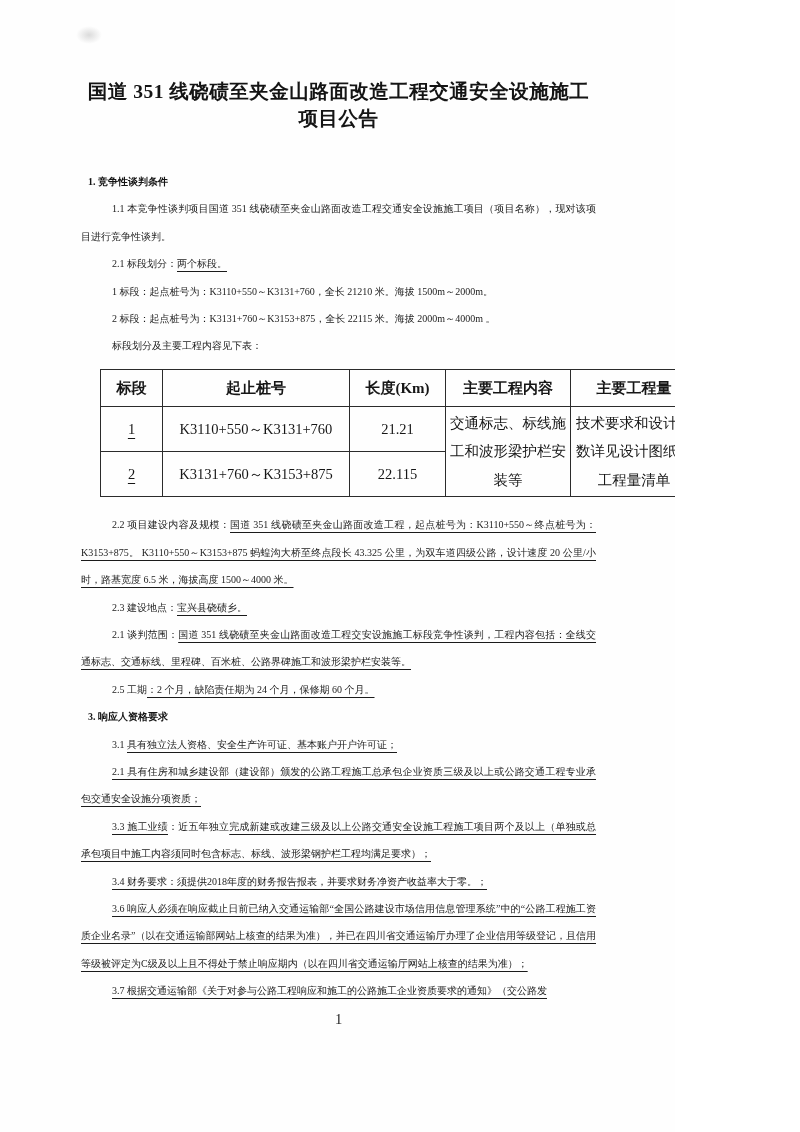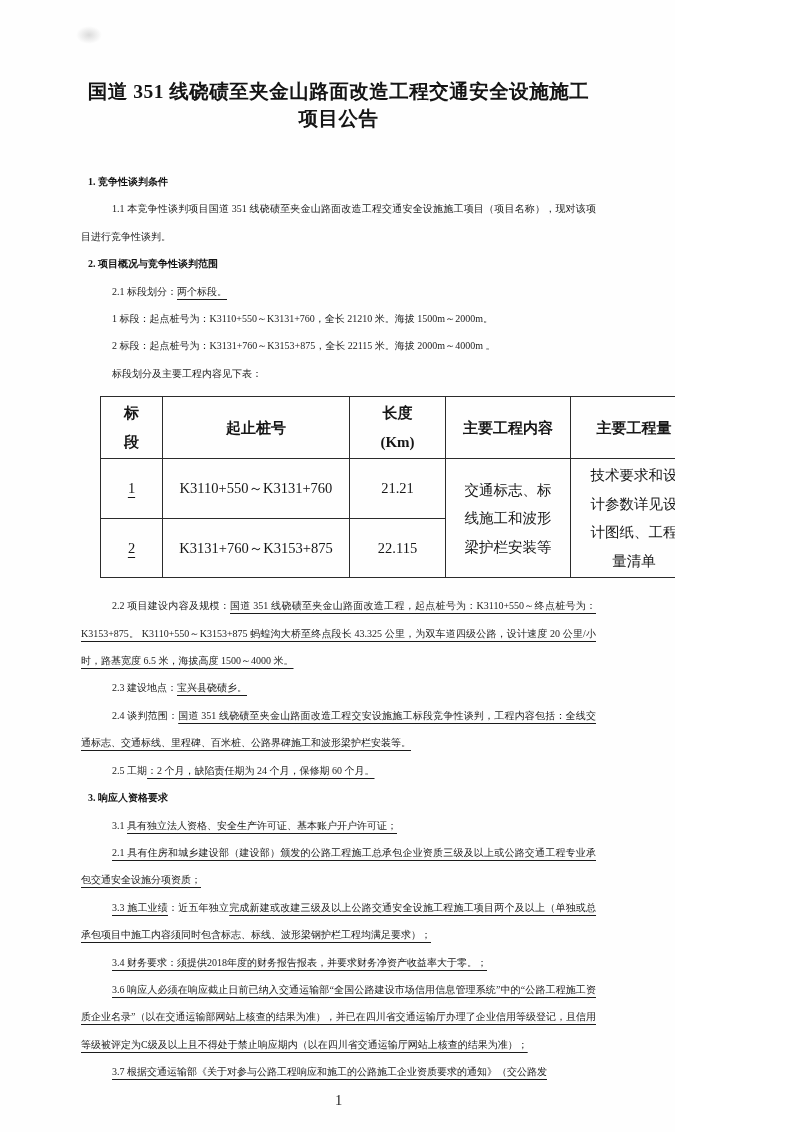--- a/index.html
+++ b/index.html
@@ -42,21 +42,21 @@
     width: 597px;
     margin: 9px 0 14px 19px;
   }
   .bid th, .bid td {
     border: 1.4px solid #2b2b2b;
     box-sizing: border-box;
     text-align: center;
     vertical-align: middle;
     font-size: 14.5px;
     line-height: 28.5px;
-    padding: 2px 16px;
+    padding: 2px 4px;
     color: #161616;
   }
   .bid th { font-weight: bold; height: 37px; font-size: 15px; }
   .bid td { height: 44px; }
   .page-number {
     margin-top: 6px;
     text-align: center;
     font-size: 14.5px;
     color: #222;
   }
@@ -72,21 +72,20 @@
 <body>
 
 <div class="page">
   <div class="smudge"></div>
 
   <h1 class="doc-title">国道 351 线硗碛至夹金山路面改造工程交通安全设施施工项目公告</h1>
 
   <div id="body-before">
       <p class="para heading"><span>1. 竞争性谈判条件</span></p>
       <p class="para body"><span>1.1 本竞争性谈判项目国道 351 线硗碛至夹金山路面改造工程交通安全设施施工项目（项目名称），现对该项目进行竞争性谈判。</span></p>
-      <p class="para heading"><span>2. 项目概况与竞争性谈判范围</span></p>
       <p class="para body"><span>2.1 标段划分：</span><span class="u">两个标段。</span></p>
       <p class="para body"><span>1 标段：起点桩号为：K3110+550～K3131+760，全长 21210 米。海拔 1500m～2000m。</span></p>
       <p class="para body"><span>2 标段：起点桩号为：K3131+760～K3153+875，全长 22115 米。海拔 2000m～4000m 。</span></p>
       <p class="para body"><span>标段划分及主要工程内容见下表：</span></p>
     </div>
 
   <table class="bid">
     <colgroup>
       <col style="width:62px">
         <col style="width:187px">
@@ -113,21 +112,21 @@
       <td><span class="u">2</span></td>
       <td>K3131+760～K3153+875</td>
       <td>22.115</td>
     </tr>
   </tbody>
     </table>
 
   <div id="body-after">
       <p class="para body"><span>2.2 项目建设内容及规模：</span><span class="u">国道 351 线硗碛至夹金山路面改造工程，起点桩号为：K3110+550～终点桩号为：K3153+875。 K3110+550～K3153+875 蚂蝗沟大桥至终点段长 43.325 公里，为双车道四级公路，设计速度 20 公里/小时，路基宽度 6.5 米，海拔高度 1500～4000 米。</span></p>
       <p class="para body"><span>2.3 建设地点：</span><span class="u">宝兴县硗碛乡。</span></p>
-      <p class="para body"><span>2.4 谈判范围：</span><span class="u">国道 351 线硗碛至夹金山路面改造工程交安设施施工标段竞争性谈判，工程内容包括：全线交通标志、交通标线、里程碑、百米桩、公路界碑施工和波形梁护栏安装等。</span></p>
+      <p class="para body"><span>2.1 谈判范围：</span><span class="u">国道 351 线硗碛至夹金山路面改造工程交安设施施工标段竞争性谈判，工程内容包括：全线交通标志、交通标线、里程碑、百米桩、公路界碑施工和波形梁护栏安装等。</span></p>
       <p class="para body"><span>2.5 工期</span><span class="u">：2 个月，缺陷责任期为 24 个月，保修期 60 个月。</span></p>
       <p class="para heading"><span>3. 响应人资格要求</span></p>
       <p class="para body"><span>3.1 </span><span class="u">具有独立法人资格、安全生产许可证、基本账户开户许可证；</span></p>
       <p class="para body"><span class="u">2.1 具有住房和城乡建设部（建设部）颁发的公路工程施工总承包企业资质三级及以上或公路交通工程专业承包交通安全设施分项资质；</span></p>
       <p class="para body"><span class="u">3.3 施工业绩</span><span>：近五年独立</span><span class="u">完成新建或改建三级及以上公路交通安全设施工程施工项目两个及以上（单独或总承包项目中施工内容须同时包含标志、标线、波形梁钢护栏工程均满足要求）；</span></p>
       <p class="para body"><span class="u">3.4 财务要求：须提供2018年度的财务报告报表，并要求财务净资产收益率大于零。；</span></p>
       <p class="para body"><span class="u">3.6 响应人必须在响应截止日前已纳入交通运输部“全国公路建设市场信用信息管理系统”中的“公路工程施工资质企业名录”（以在交通运输部网站上核查的结果为准），并已在四川省交通运输厅办理了企业信用等级登记，且信用等级被评定为C级及以上且不得处于禁止响应期内（以在四川省交通运输厅网站上核查的结果为准）；</span></p>
       <p class="para body"><span class="u">3.7 根据交通运输部《关于对参与公路工程响应和施工的公路施工企业资质要求的通知》（交公路发</span></p>
     </div>
 

